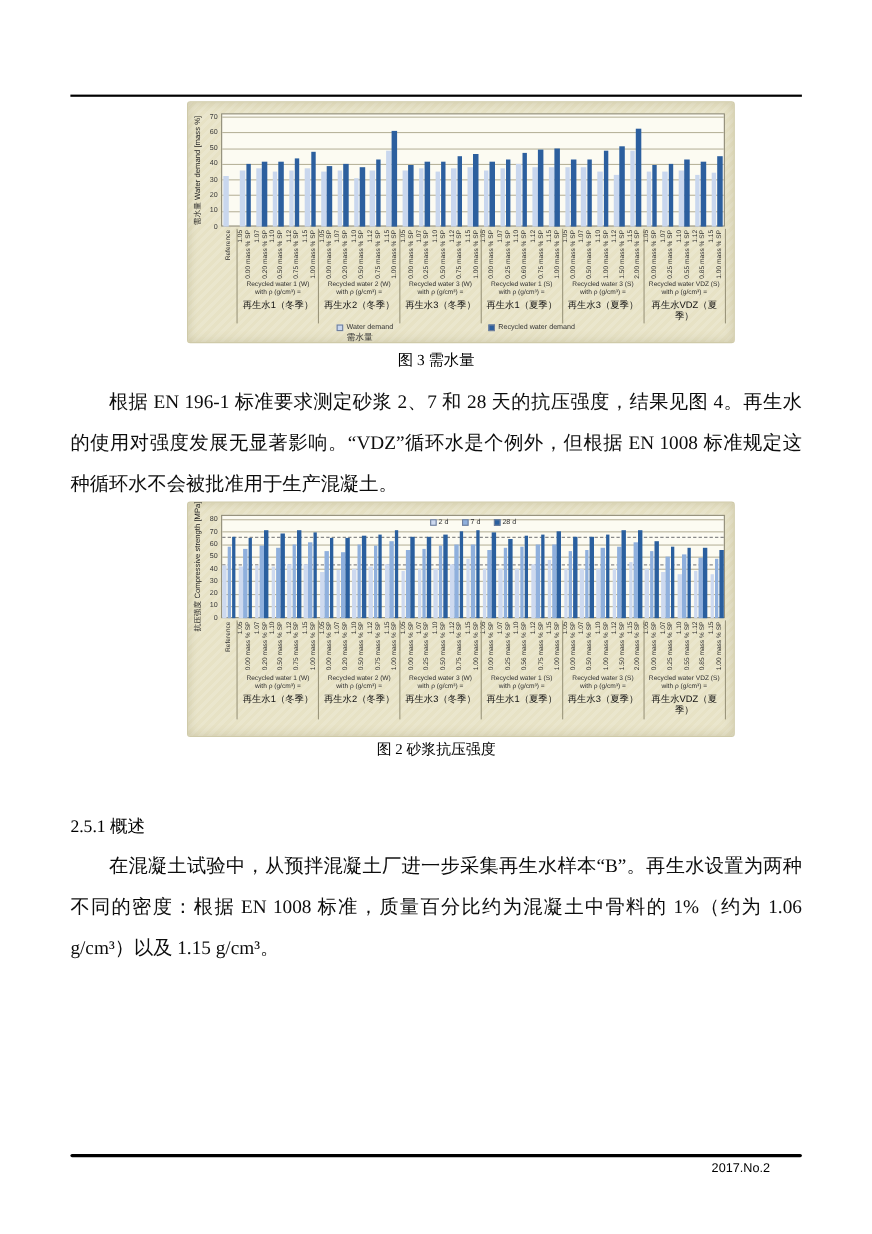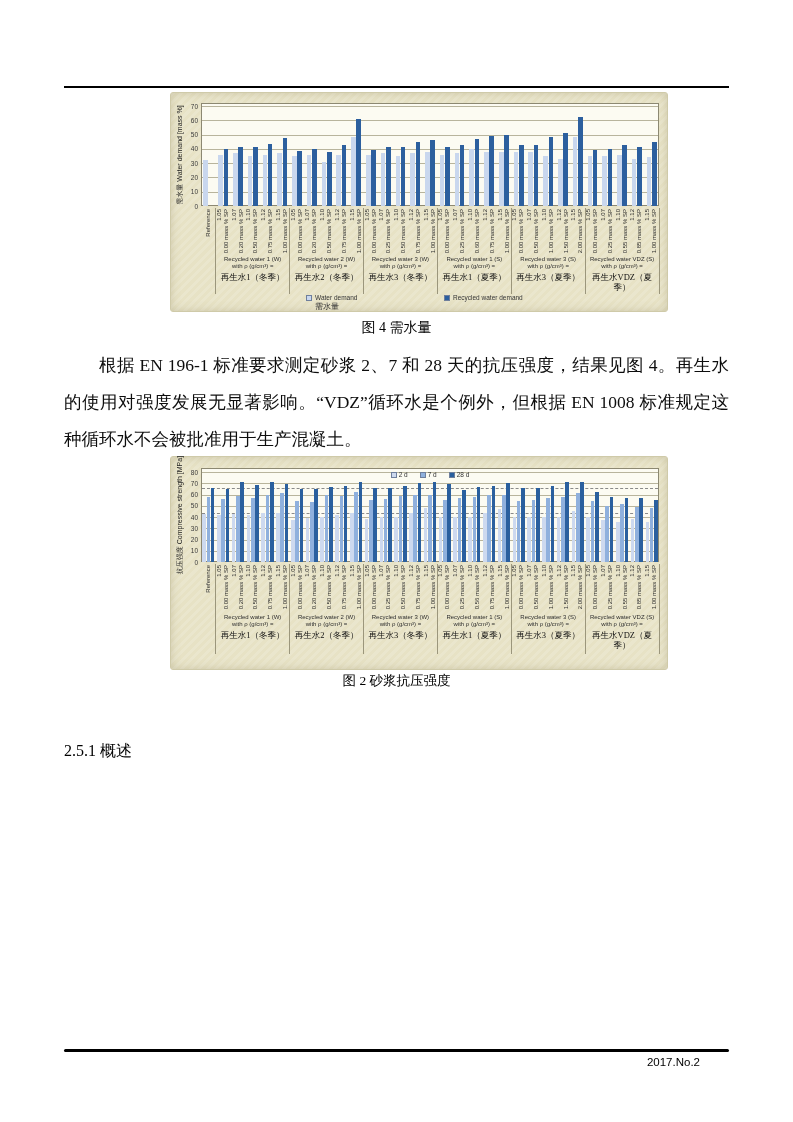--- a/index.html
+++ b/index.html
@@ -21,21 +21,21 @@
   .dashline{position:absolute;height:0;border-top:1px dashed #8a8a8a;}
   .ytick{position:absolute;font-size:6.5px;text-align:right;color:#3a3a3a;line-height:7px;}
   .bar{position:absolute;}
   .tick-cell{position:absolute;overflow:visible;}
   .tick-rot{position:absolute;transform:rotate(-90deg);transform-origin:100% 0;
         text-align:right;font-size:6px;line-height:6.5px;white-space:nowrap;color:#2e2e2e;}
   .sep{position:absolute;width:1px;background:#9b967c;}
   .group-cell{position:absolute;text-align:center;}
   .g-en{font-size:6px;line-height:7px;color:#2e2e2e;}
   .g-zh{font-size:8.5px;line-height:10px;margin-top:2px;color:#111;
-        font-family:Liberation Serif, serif;}
+        font-family:Liberation Sans, sans-serif;}
   .legend-entry{position:absolute;display:flex;align-items:flex-start;gap:3px;}
   .swatch{width:6px;height:6px;margin-top:1px;border:0.5px solid #6f7f9c;flex:0 0 auto;}
   .leg-name{font-size:6.5px;line-height:7.5px;}
   .leg-zh{font-size:8px;line-height:9px;font-family:"Liberation Serif","DejaVu Serif",serif;}
   .legend-top{position:absolute;text-align:center;font-size:6.5px;}
   .legend-top .item{display:inline-flex;align-items:center;gap:2px;margin:0 6px;}
   .ylab{position:absolute;font-size:7px;white-space:nowrap;color:#222;}
   .caption{position:absolute;left:0;width:100%;text-align:center;color:#000;}
   .para{position:absolute;left:64px;width:665px;font-size:17.5px;line-height:37px;
         text-align:justify;text-indent:2em;color:#0d0d0d;}
@@ -360,21 +360,21 @@
           <div class="leg-zh">需水量</div>
         </div>
       </div>
       <div class="legend-entry" style="left: 273px; top: 201px;">
         <div class="swatch" style="background: rgb(44, 95, 158);"></div>
         <div>
           <div class="leg-name">Recycled water demand</div>
         </div>
       </div>
     </div>
-  <div class="caption" style="top:319px;font-size:14px;">图 4 需水量</div>
+  <div class="caption" style="top:319px;font-size:14px;">图 3 需水量</div>
 
   <div class="para" style="top:347px;">根据 EN 196-1 标准要求测定砂浆 2、7 和 28 天的抗压强度，结果见图 4。再生水的使用对强度发展无显著影响。“VDZ”循环水是个例外，但根据 EN 1008 标准规定这种循环水不会被批准用于生产混凝土。</div>
 
   <div class="chart" style="top: 456px; width: 496px; height: 212px;">
       <div class="plot" style="left: 30px; top: 11px; width: 458px; height: 94px; background: rgb(252, 251, 242);"></div>
       <div class="gridline" style="left: 31px; width: 456px; top: 93.75px;"></div>
       <div class="gridline" style="left: 31px; width: 456px; top: 82.5px;"></div>
       <div class="gridline" style="left: 31px; width: 456px; top: 71.25px;"></div>
       <div class="gridline" style="left: 31px; width: 456px; top: 60px;"></div>
       <div class="gridline" style="left: 31px; width: 456px; top: 48.75px;"></div>
@@ -716,17 +716,18 @@
           <div class="leg-name">7 d</div>
         </div><div class="item" style="display: inline-flex;">
           <div class="swatch" style="background: rgb(42, 95, 158); margin-top: 0px;"></div>
           <div class="leg-name">28 d</div>
         </div></div>
     </div>
   <div class="caption" style="top:672px;font-size:13.5px;">图 2 砂浆抗压强度</div>
 
   <div class="h-minor" style="top:741px;">2.5.1 概述</div>
 
+  <div class="para" style="top:769px;">在混凝土试验中，从预拌混凝土厂进一步采集再生水样本“B”。再生水设置为两种不同的密度：根据 EN 1008 标准，质量百分比约为混凝土中骨料的 1%（约为 1.06 g/cm³）以及 1.15 g/cm³。</div>
 
   <div class="rule footer"></div>
   <div class="footer-num" style="right:93px;">2017.No.2</div>
 
 </div>
 
 </body></html>

